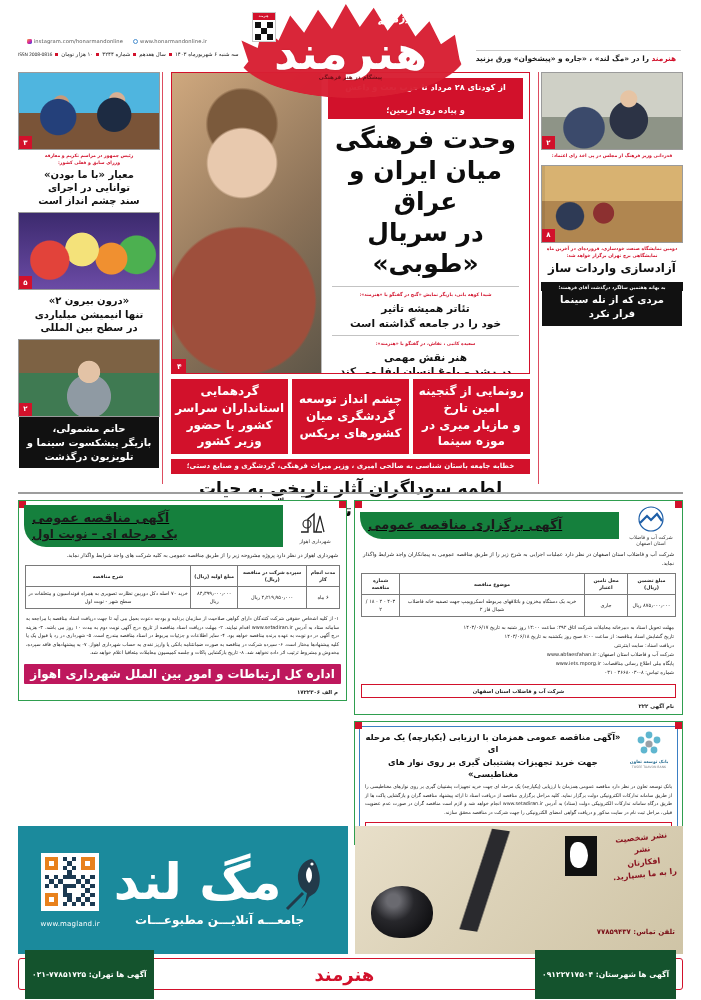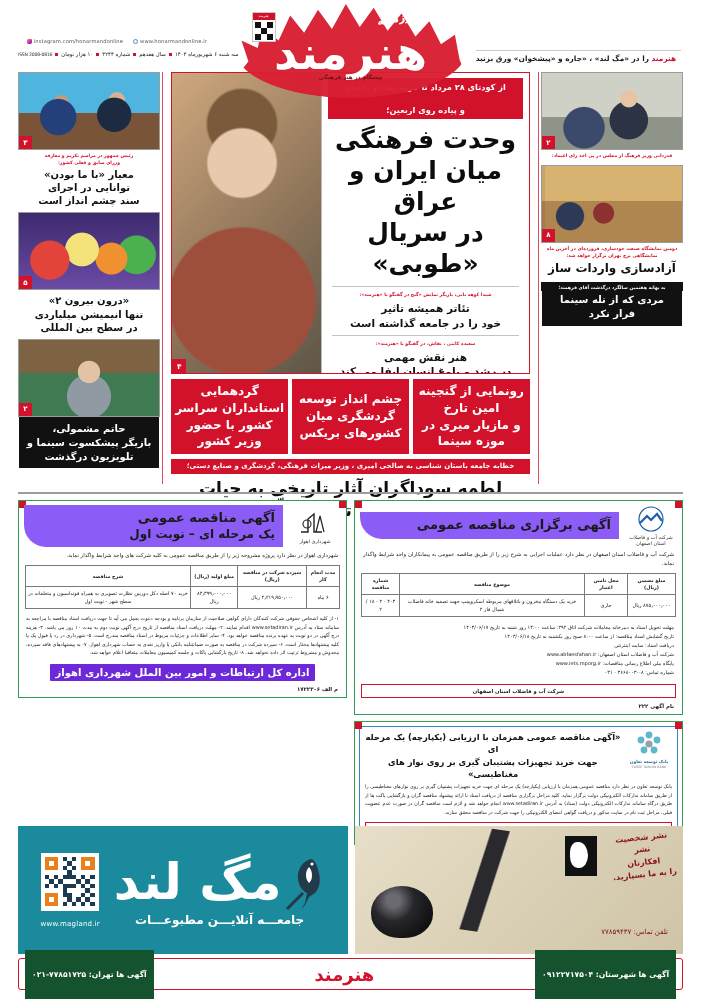--- a/index.html
+++ b/index.html
@@ -249,22 +249,22 @@
   }
   .ad-box::after {
     content: ""; position: absolute; top: -2px; left: -2px;
     width: 9px; height: 9px; background: #d2112b;
   }
   .ad-header {
     display: flex; direction: rtl; align-items: center; padding: 4px 5px 2px;
     position: relative; z-index: 2;
   }
   .ad-banner {
-    flex: 1; background: #8b5cf6; border-radius: 0 0 0 22px;
-    padding: 5px 8px; text-align: right; margin-right: 6px;
+    flex: 1; background: #15803d; border-radius: 0 0 0 22px;
+    padding: 5px 8px; text-align: left; margin-right: 6px; text-decoration: underline;
   }
   .ad-banner .l1 {
     font-size: 13px; font-weight: bold; color: #1a1a1a; line-height: 1.3;
     letter-spacing: -.3px;
   }
   .ad-banner .l2 {
     font-size: 12px; font-weight: bold; color: #1a1a1a; line-height: 1.3;
     letter-spacing: -.3px;
   }
   .ad-logo {
@@ -286,21 +286,21 @@
     border: .7px solid #7a7a7a; padding: 3px 2px; text-align: center;
     line-height: 1.5; color: #1a1a1a;
   }
   .ad-table th { font-weight: bold; background: #fff; font-size: 4.8px; }
   .ad-table td.wide { text-align: center; }
   .ad-body {
     font-size: 4.9px; color: #1a1a1a; line-height: 1.72; padding: 2px 7px 4px;
     text-align: justify;
   }
   .ad-footer-btn {
-    background: #6d28d9; color: #fff; font-size: 10px; font-weight: bold;
+    background: #be185d; color: #fff; font-size: 12px; font-weight: bold;
     text-align: center; padding: 3px 6px; margin: 3px auto 5px;
     display: inline-block; border-radius: 1px;
   }
   .ad-foot-row {
     display: flex; direction: rtl; justify-content: space-between;
     align-items: center; padding: 0 8px 5px;
   }
   .ad-code { font-size: 5.4px; color: #222; font-weight: bold; }
 
   .ad-mid-lines {
@@ -388,22 +388,22 @@
   }
   .nashr-mark {
     position: absolute; top: 10px; right: 86px; width: 32px; height: 40px;
     background: #111; color: #fff;
   }
   .nashr-mark .face {
     position: absolute; top: 6px; left: 5px; width: 18px; height: 26px;
     background: #fff; border-radius: 40% 55% 50% 45%;
   }
   .nashr-phone {
-    position: absolute; bottom: 18px; right: 15px; font-size: 7px;
-    color: #7a1018; font-weight: normal; direction: rtl;
+    position: absolute; bottom: 18px; right: 8px; font-size: 7px;
+    color: #7a1018; font-weight: bold; direction: rtl;
   }
   .nashr-pen {
     position: absolute; top: 2px; left: 96px; width: 64px; height: 104px;
     background: linear-gradient(100deg, transparent 40%, #2a2a2e 42% 62%, transparent 64%);
     transform: rotate(8deg);
   }
   .nashr-ink {
     position: absolute; bottom: 16px; left: 16px; width: 62px; height: 52px;
     border-radius: 50% 50% 46% 46%;
     background: radial-gradient(circle at 36% 28%, #6a6a70 0 12%, #27272b 38%, #0c0c0e 85%);

